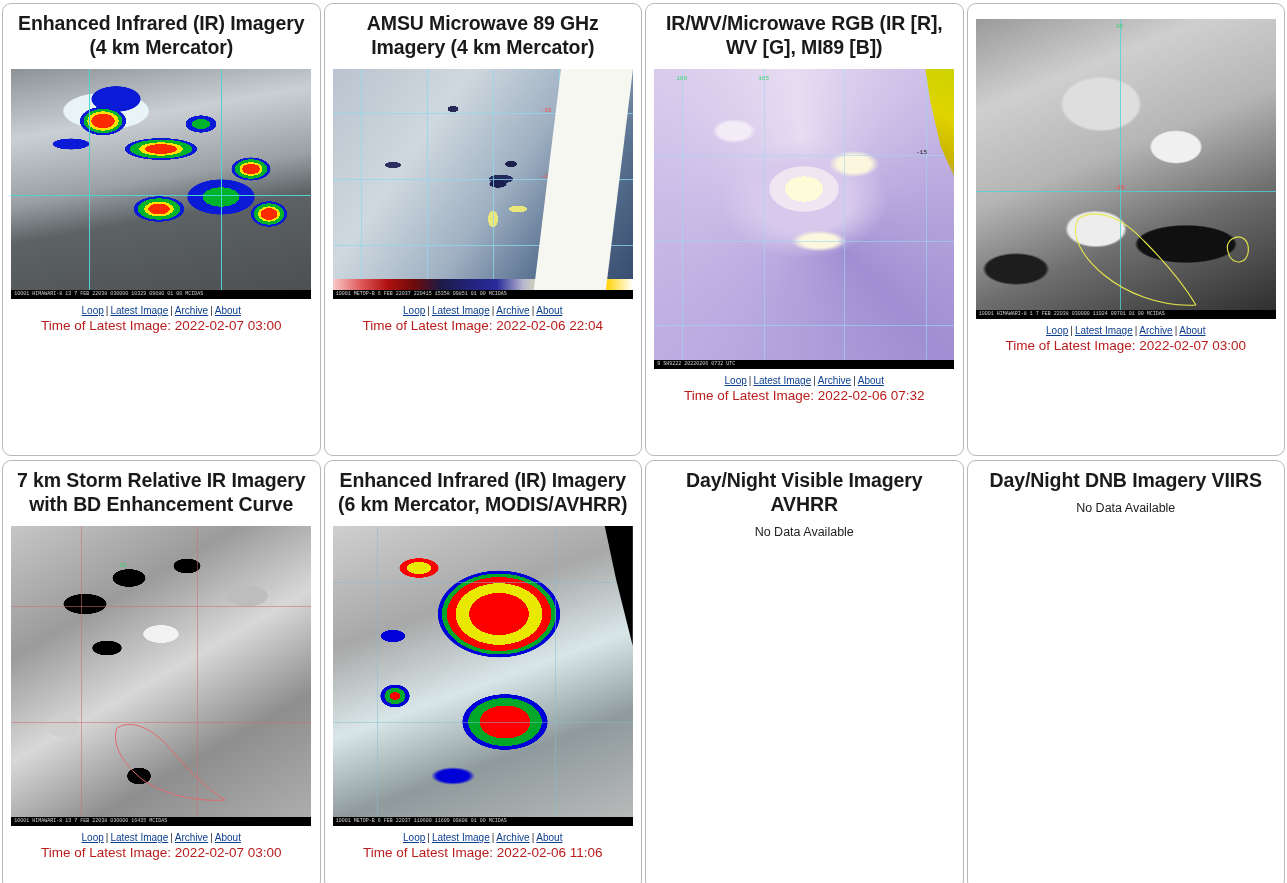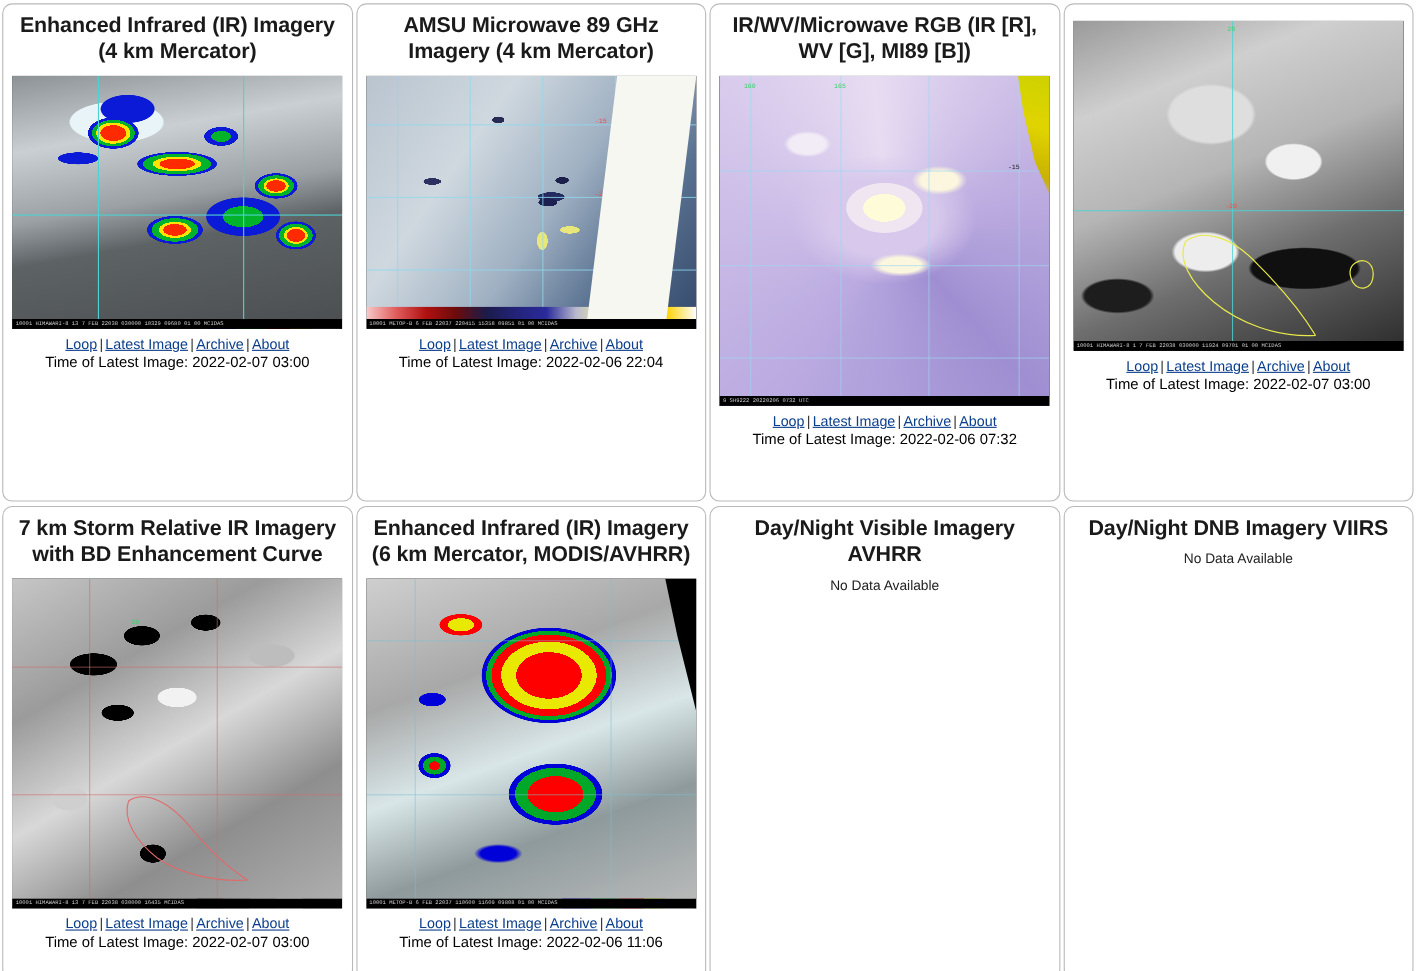--- a/index.html
+++ b/index.html
@@ -45,34 +45,34 @@
     text-align: center;
   }
   .img-wrap {
     margin-top: 9px;
     position: relative;
     background: #000;
     overflow: hidden;
   }
   .sat-img { display: block; position: relative; overflow: hidden; }
   .links {
-    font-size: 13px;
+    font-size: 10px;
     color: #222;
     margin-top: 6px;
     text-align: center;
     white-space: nowrap;
   }
   .links a {
     color: #0b3e8c;
     text-decoration: underline;
   }
   .sep { color: #333; padding: 0 2px; }
   .timestamp {
     font-size: 13.5px;
-    color: #000000;
+    color: #b91c1c;
     margin-top: 2px;
     text-align: center;
   }
   
   .strip {
     position: absolute; left: 0; right: 0; bottom: 0;
     height: 9px; background: #000;
     font-family: "Liberation Mono", monospace;
     font-size: 5px; color: #cfcfcf;
     line-height: 9px; white-space: nowrap; overflow: hidden;

